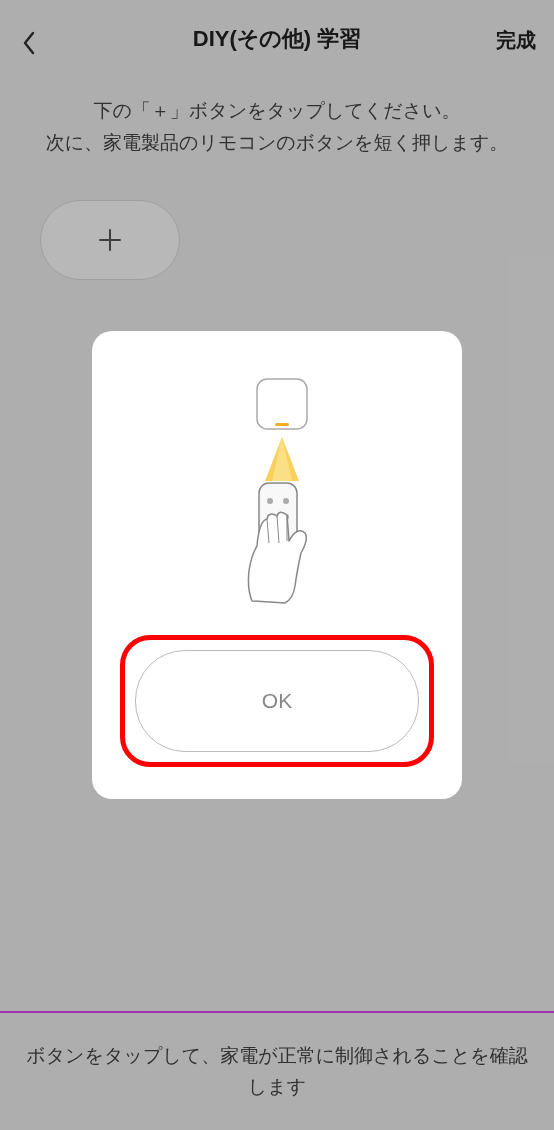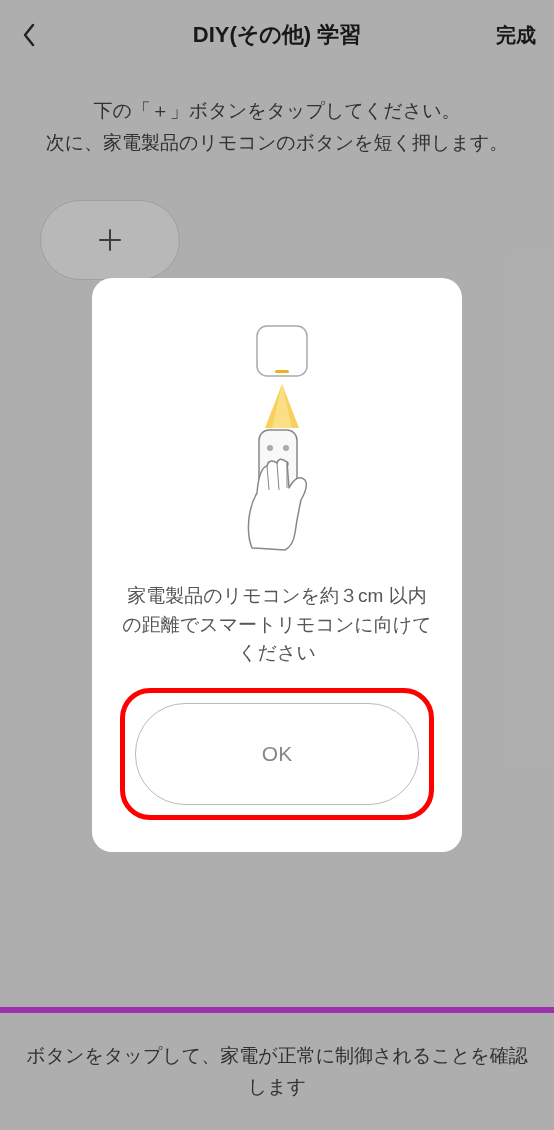--- a/index.html
+++ b/index.html
@@ -7,23 +7,23 @@
       width: 554px;
       height: 1130px;
       background: #f2f2f2;
       font-family: -apple-system, "Hiragino Sans", sans-serif;
       position: relative;
       overflow: hidden;
     }
     .header {
       height: 70px;
       display: flex;
-      align-items: center;
+      align-items: flex-end;
       justify-content: space-between;
-      padding: 0 18px;
+      padding: 16px 18px;
       position: relative;
     }
     .back-icon {
       width: 22px;
       height: 22px;
       display: flex;
       align-items: center;
       justify-content: center;
       cursor: pointer;
     }
@@ -53,21 +53,21 @@
       background: #fff;
       display: flex;
       align-items: center;
       justify-content: center;
       cursor: pointer;
     }
     .add-btn svg { width: 28px; height: 28px; }
     .footer {
       position: absolute;
       bottom: 0; left: 0; right: 0;
-      border-top: 6px solid #d946ef;
+      border-top: 2px solid #d946ef;
       padding: 28px 18px;
       text-align: center;
       font-size: 19px;
       color: #444;
       line-height: 1.6;
     }
     .overlay {
       position: absolute;
       inset: 0;
       background: rgba(0,0,0,0.28);
@@ -146,18 +146,17 @@
         <circle cx="73" cy="130" r="3" fill="#aaa"></circle>
           <circle cx="89" cy="130" r="3" fill="#aaa"></circle>
         <circle cx="73" cy="146" r="3" fill="#aaa"></circle>
           <circle cx="89" cy="146" r="3" fill="#aaa"></circle>
         <circle cx="73" cy="162" r="3" fill="#aaa"></circle>
           <circle cx="89" cy="162" r="3" fill="#aaa"></circle>
         <path d="M55 230 Q50 218 52 200 Q54 185 60 175 Q62 150 70 148 Q72 140 80 145 Q82 138 90 144 L92 170 Q100 155 108 162 Q112 168 104 182 Q100 200 98 215 Q96 228 88 232 Z" fill="#fff" stroke="#888" stroke-width="1.5" stroke-linejoin="round"></path>
         <path d="M70 148 L72 172 M80 145 L82 172 M90 144 L90 170" stroke="#888" stroke-width="1"></path>
       </svg>
     </div>
-    <div class="modal-text">家電製品のリモコンを約３cm 以内の距離でスマートリモコンに向けてください</div>
     <div class="highlight">
       <button class="ok-btn">OK</button>
     </div>
   </div>
 </div>
 
 </body></html>

